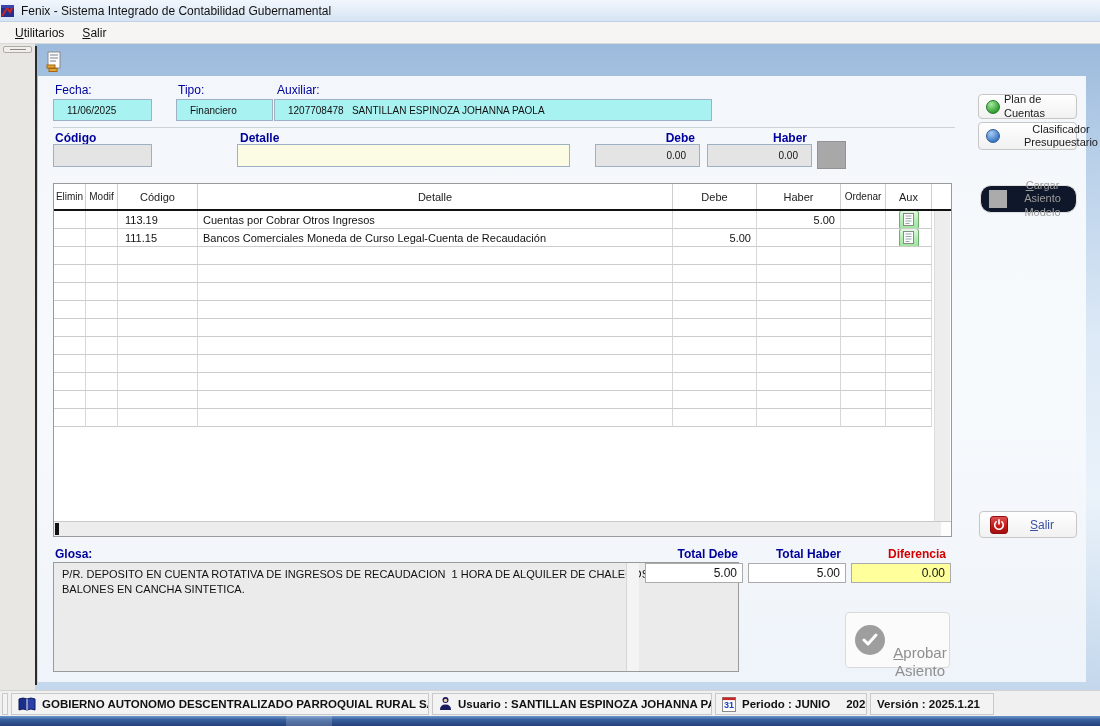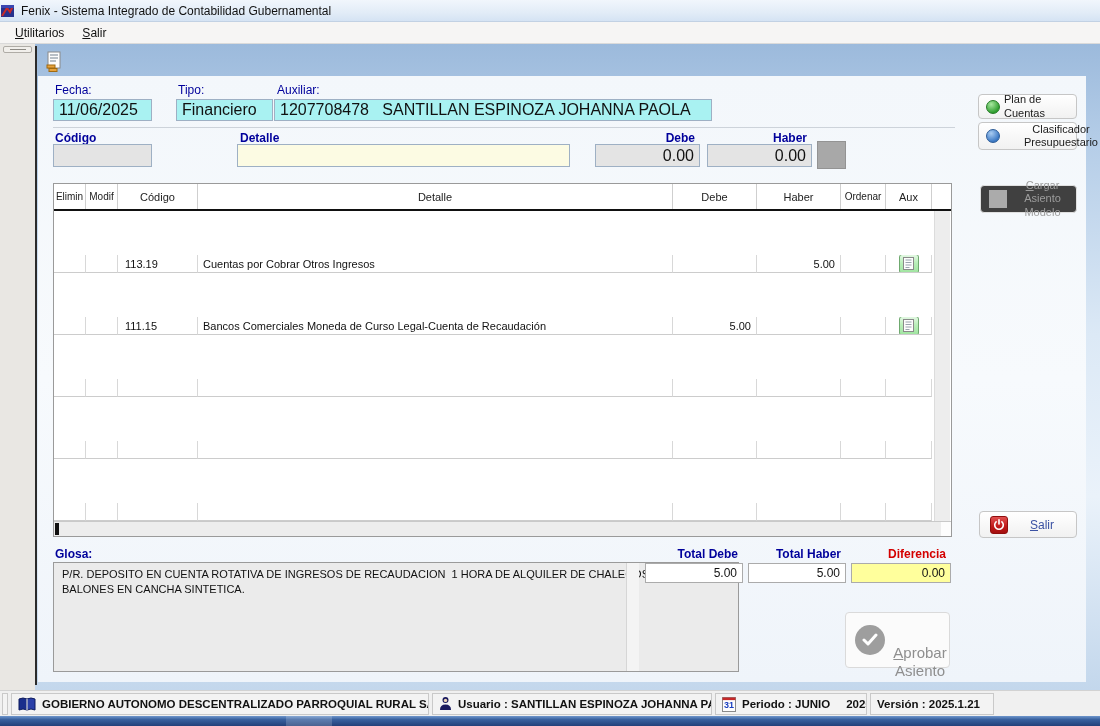--- a/index.html
+++ b/index.html
@@ -33,34 +33,34 @@
     background:linear-gradient(180deg,#F3F7FB 0%,#F7FAFD 50%,#EFF4FA 100%); }
 
   .toolbar-doc-icon { left:45px; top:51px; }
 
   
   .lbl { font-size:12px; color:#00009B; }
   .lbl-b { font-size:12px; color:#00009B; font-weight:bold; }
   .lbl-red { font-size:12px; color:#D40000; font-weight:bold; }
 
   
-  .field { border:1px solid #9EB0C4; background:#A9F2F2; font-size:16px; color:#111;
-    display:flex; align-items:center; padding:0 5px; white-space:pre; }
+  .field { border:1px solid #9EB0C4; background:#A9F2F2; font-size:10px; color:#111;
+    display:flex; align-items:center; padding:0 13px; white-space:pre; }
   .field.gray { background:#E4E4E4; }
   .field.yellowish { background:#FCFBE3; }
   .field.right { justify-content:flex-end; }
   .sep-line { left:53px; top:127px; width:902px; height:1px; background:#CDD3DA; }
 
   
   .grid { left:53px; top:183px; width:899px; height:354px; background:#fff; border:1px solid #9A9A9A; overflow:hidden; }
   .grid-header { display:flex; height:27px; border-bottom:2px solid #111; align-items:stretch; background:#fff; }
   .gh { font-size:11px; color:#222; display:flex; align-items:center; justify-content:center;
     border-right:1px solid #CFCFCF; }
   .gh.small { font-size:10px; }
-  .grid-row { display:flex; height:18px;margin-top:44px; }
+  .grid-row { display:flex; height:18px; }
   .gc { border-right:1px solid #D8D8D8; border-bottom:1px solid #CCCCCC; font-size:11px; color:#111;
     display:flex; align-items:center; overflow:hidden; white-space:nowrap; }
   .c0{width:32px}.c1{width:32px}.c2{width:80px; padding-left:7px}
   .c3{width:475px; padding-left:5px}
   .c4{width:84px; justify-content:flex-end; padding-right:5px}
   .c5{width:84px; justify-content:flex-end; padding-right:5px}
   .c6{width:45px}.c7{width:46px; justify-content:center}
   .aux-btn { width:20px; height:20px; border:1px solid #6FA96F; border-radius:3px;
     background:linear-gradient(180deg,#E3F8E3 0%,#B9EEB9 45%,#9FE49F 100%);
     display:flex; align-items:center; justify-content:center; }
@@ -80,21 +80,21 @@
   .tot-field.yellow { background:#FFFF9C; }
   .tot-lbl { display:flex; justify-content:flex-end; }
 
   
   .btn { background:linear-gradient(180deg,#FFFFFF,#F1F1F1); border:1px solid #C6C6C6; border-radius:4px;
     display:flex; align-items:center; font-size:11px; color:#1A1A1A; cursor:default; }
   .btn .txt { flex:1; text-align:center; line-height:1.2; }
   .sphere { width:14px; height:14px; border-radius:50%; margin:0 4px 0 7px; flex:none; }
   .sphere.green { background:radial-gradient(circle at 35% 28%, #A8E8A0, #2F9E2F 72%); border:1px solid #247A24; }
   .sphere.blue  { background:radial-gradient(circle at 35% 28%, #A9CCF2, #3B78C4 72%); border:1px solid #2B5B97; }
-  .btn.disabled { background:#404040; border-color:#E0E0E0; color:#9C9C9C; }
+  .btn.disabled { background:#0f172a; border-color:#E0E0E0; color:#9C9C9C;border-radius:11px; }
   .gray-square { width:18px; height:18px; background:#ABABAB; margin:0 6px 0 8px; flex:none; }
   .salir-icon { width:18px; height:18px; border-radius:3px; margin:0 0 0 10px; flex:none;
     background:linear-gradient(180deg,#E05050 0%,#C01717 60%,#A30F0F 100%); border:1px solid #8F0D0D;
     display:flex; align-items:center; justify-content:center; }
   .salir-txt { flex:1; text-align:center; font-size:12px; color:#3B52A3; }
   .approve { left:845px; top:612px; width:105px; height:56px; background:#FBFBFB; border:1px solid #DADADA;
     border-radius:4px; display:flex; align-items:center; }
   .approve .circle { width:30px; height:30px; border-radius:50%; background:#9E9E9E; margin:0 6px 0 9px; flex:none;
     display:flex; align-items:center; justify-content:center; }
   .approve .txt { font-size:15px; color:#8F8F8F; line-height:1.15; text-align:center; flex:1;margin-top:43px; }

